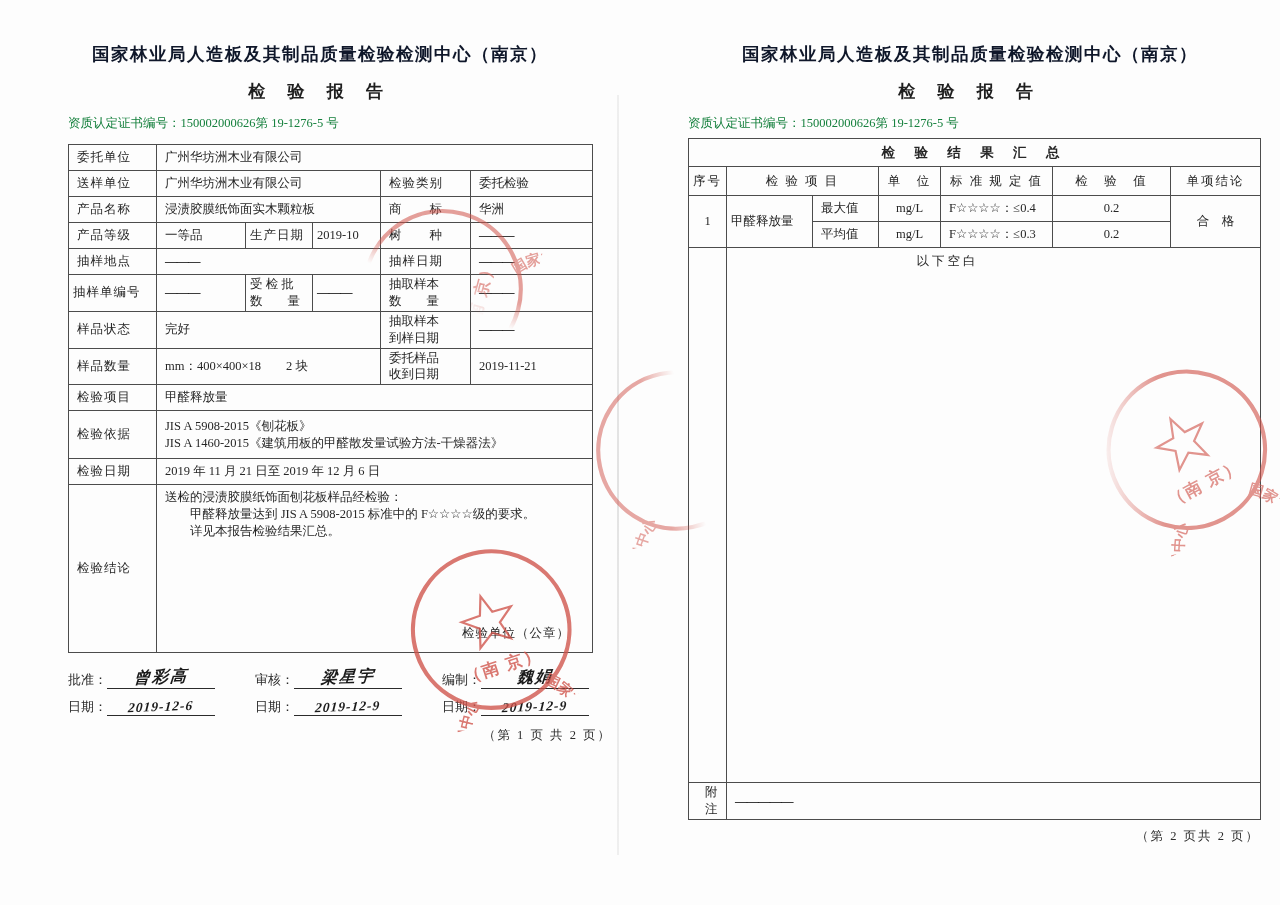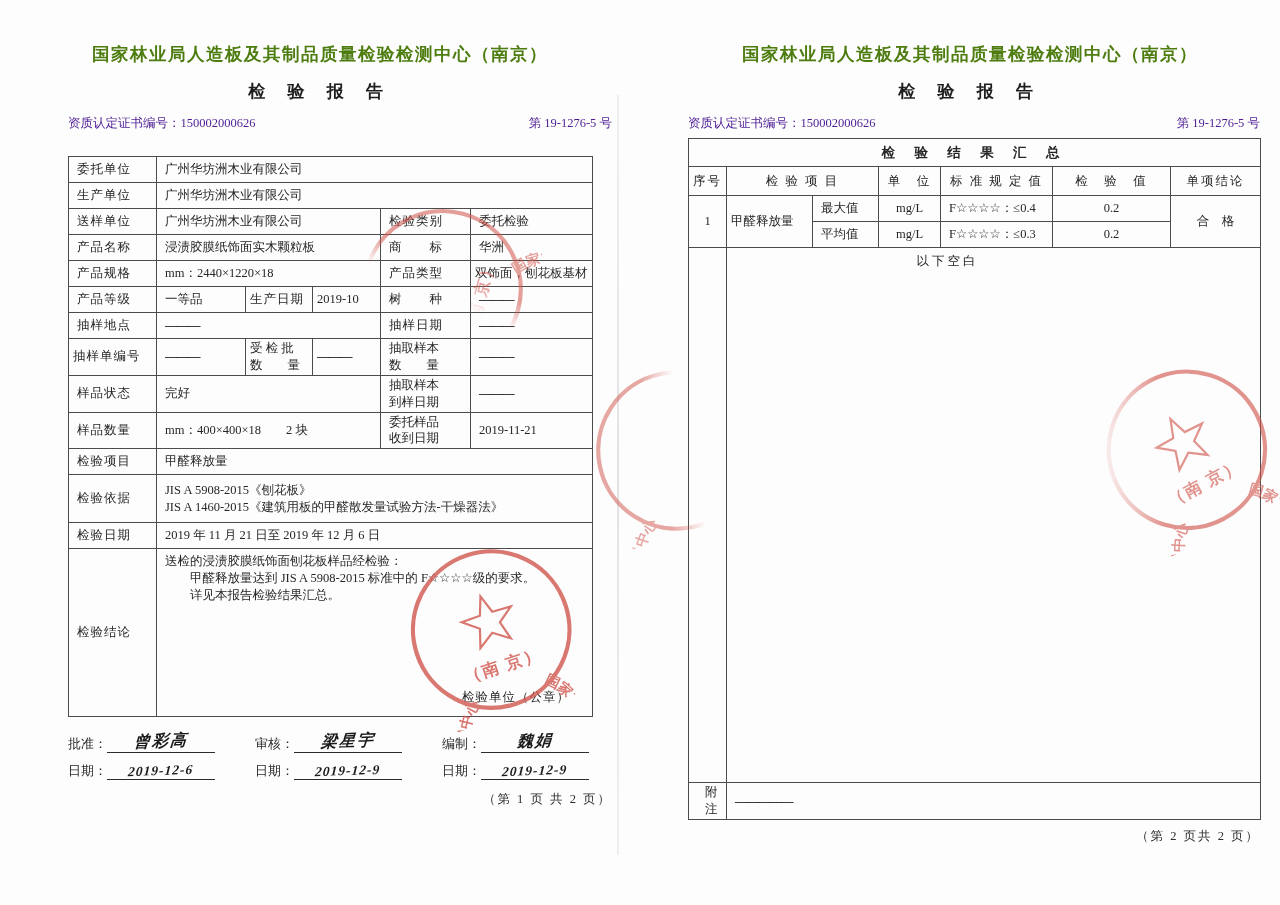--- a/index.html
+++ b/index.html
@@ -7,29 +7,29 @@
     width:1280px;height:905px;position:relative;background:#fdfdfd;
     font-family:"Liberation Serif","DejaVu Serif","DejaVu Sans",serif;
     color:#2b2b2b;overflow:hidden;
   }
   .page{position:absolute;top:0;height:905px;background:transparent;}
   #page1{left:0;width:640px;}
   #page2{left:660px;width:620px;}
   .divider{position:absolute;left:617px;top:95px;width:2px;height:760px;
     background:linear-gradient(to bottom,#efefef,#e2e2e2,#efefef);}
 
-  .org-name{margin-top:42px;text-align:center;font-weight:bold;font-size:17.5px;letter-spacing:1.5px;color:#4d7c0f;}
+  .org-name{margin-top:42px;text-align:center;font-weight:bold;font-size:17.5px;letter-spacing:1.5px;color:#0f172a;}
   .report-title{margin-top:14px;text-align:center;font-weight:bold;font-size:17px;letter-spacing:9px;color:#1e1e1e;}
-  .cert-line{display:flex;justify-content:space-between;font-size:12.5px;margin-top:12px;color:#4c1d95;}
+  .cert-line{display:flex;justify-content:flex-start;font-size:12.5px;margin-top:12px;color:#15803d;}
   #page1 .cert-line{margin-left:68px;margin-right:28px;}
   #page2 .cert-line{margin-left:28px;margin-right:20px;}
 
   table{border-collapse:collapse;table-layout:fixed;}
   td{border:1px solid #4c4c4c;font-size:12.5px;padding:1px 8px;vertical-align:middle;color:#262626;}
-  .t1{margin-left:68px;margin-top:24px;width:524px;}
+  .t1{margin-left:68px;margin-top:12px;width:524px;}
   .t2{margin-left:28px;margin-top:6px;width:572px;}
 
   .h28{height:26px;} .h36{height:34px;} .h50{height:48px;}
   .lbl{letter-spacing:1px;}
   .two-line{line-height:1.35;}
   .dash{letter-spacing:-1px;font-weight:bold;color:#222;}
 
   .concl-cell{position:relative;vertical-align:top;height:162px;padding-top:4px;}
   .concl-cell .indent{margin-left:2em;}
   .seal-caption{position:absolute;right:22px;bottom:10px;font-size:12.5px;letter-spacing:1px;}
@@ -86,40 +86,30 @@
         <col style="width:68px">
         <col style="width:90px">
         <col style="width:122px">
       </colgroup>
     <tbody>
         <tr class="h28">
       <td class="lbl">委托单位</td>
       <td colspan="5">广州华坊洲木业有限公司</td>
     </tr>
     <tr class="h28">
-      <td class="lbl">生产单位</td>
-      <td colspan="5">广州华坊洲木业有限公司</td>
-    </tr>
-    <tr class="h28">
       <td class="lbl">送样单位</td>
       <td colspan="3">广州华坊洲木业有限公司</td>
       <td class="lbl">检验类别</td>
       <td>委托检验</td>
     </tr>
     <tr class="h28">
       <td class="lbl">产品名称</td>
       <td colspan="3">浸渍胶膜纸饰面实木颗粒板</td>
       <td class="lbl">商　　标</td>
       <td>华洲</td>
-    </tr>
-    <tr class="h28">
-      <td class="lbl">产品规格</td>
-      <td colspan="3">mm：2440×1220×18</td>
-      <td class="lbl">产品类型</td>
-      <td style="padding:1px 4px;">双饰面，刨花板基材</td>
     </tr>
     <tr class="h28">
       <td class="lbl">产品等级</td>
       <td>一等品</td>
       <td style="padding:1px 4px;" class="lbl">生产日期</td>
       <td style="padding:1px 4px;">2019-10</td>
       <td class="lbl">树　　种</td>
       <td class="dash">———</td>
     </tr>
     <tr class="h28">

